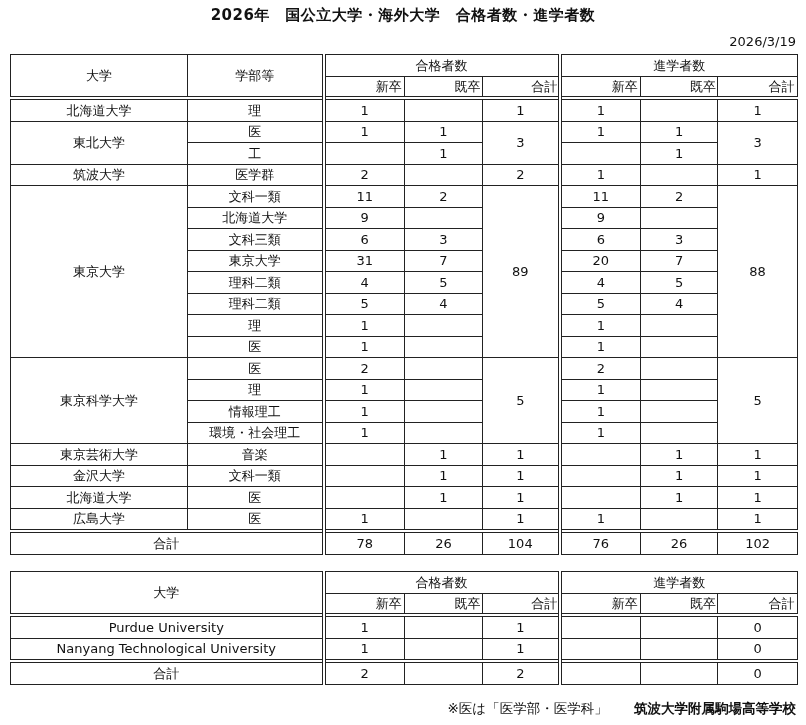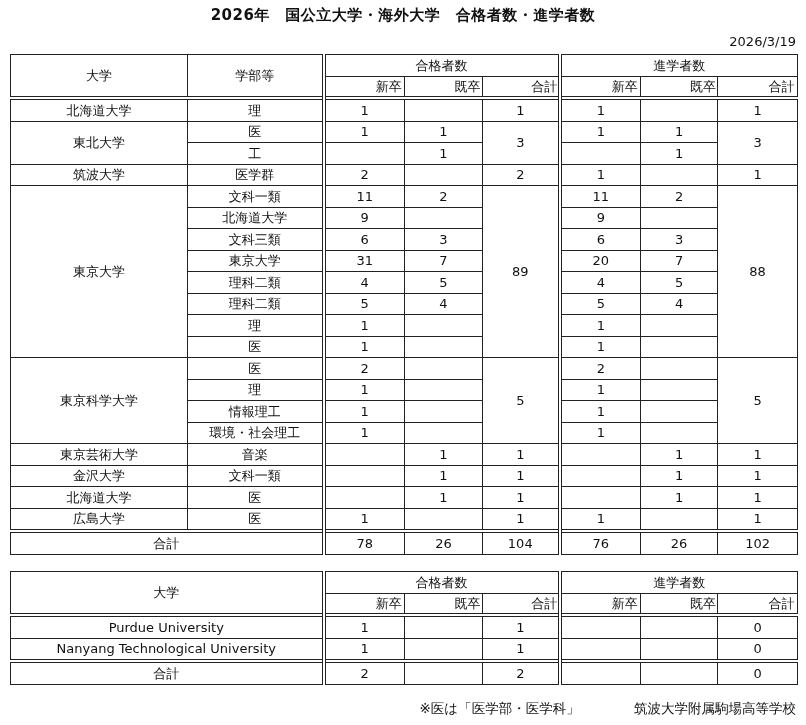--- a/index.html
+++ b/index.html
@@ -10,22 +10,22 @@
   td,th{border:1px solid #222;text-align:center;padding:0;font-weight:normal;overflow:hidden;white-space:nowrap;line-height:1;}
   #t1{left:10px;top:54px;width:787px;}
   #t2{left:10px;top:571px;width:787px;}
   .hrow1 td{height:21px;}
   .hrow2 td{height:19px;padding-left:48px;}
   .drow td{height:20.5px;}
   td.dl{border-left:4px double #222;}
   tr.dt td{border-top:4px double #222;}
   td.sub-n{border-top-color:#c8c8c8;}
   .footer{position:absolute;right:10px;top:700px;font-size:13.5px;}
-  .footer .note{margin-right:14px;}
-  .footer .school{font-weight:normal;margin-left:36px;}
+  .footer .note{margin-right:22px;}
+  .footer .school{font-weight:bold;}
 </style>
 </head>
 <body>
 
 <div class="title">2026年　国公立大学・海外大学　合格者数・進学者数</div>
 <div class="date">2026/3/19</div>
 
 <table id="t1">
   <colgroup>
     <col style="width:177px">

